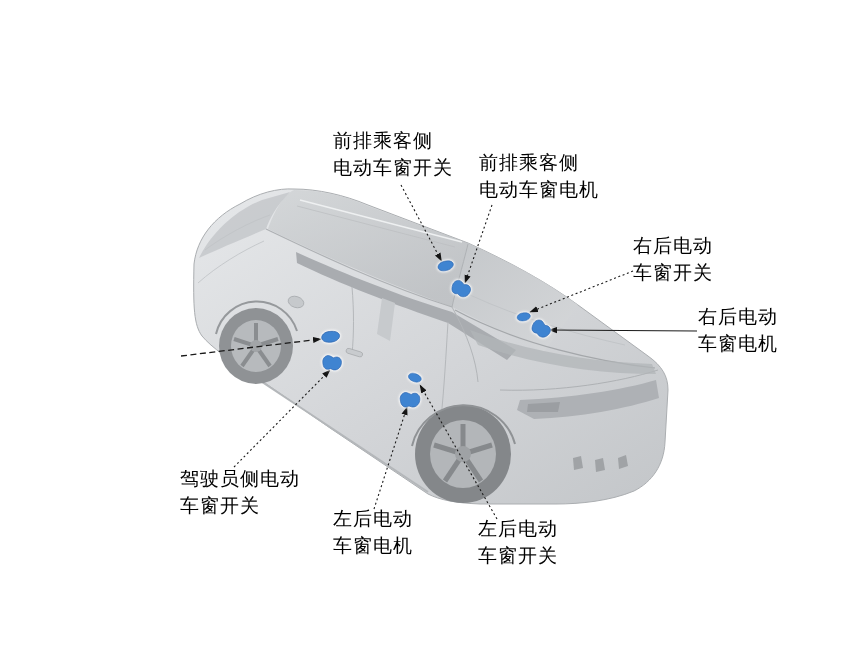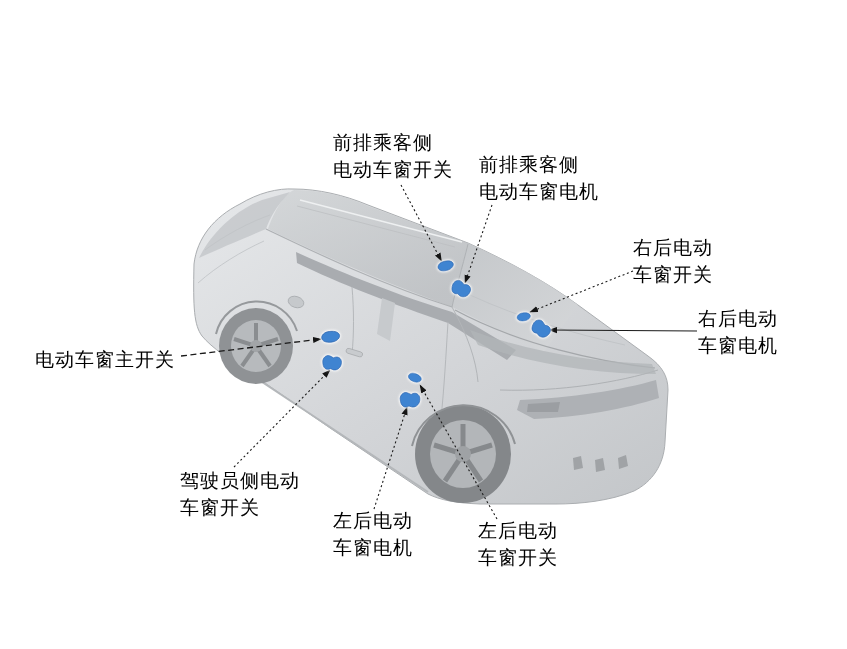--- a/index.html
+++ b/index.html
@@ -1,18 +1,18 @@
 <!DOCTYPE html>
 <html><head>
 <meta charset="utf-8">
 <style>
   html,body{margin:0;padding:0;background:#fff;}
   .stage{
     position:relative;width:847px;height:649px;background:#ffffff;overflow:hidden;
-    font-family:Liberation Sans, sans-serif;
+    font-family:Liberation Mono, monospace;
   }
   .stage svg{position:absolute;left:0;top:0;}
   .callout{
     position:absolute;white-space:pre-line;color:#000;
     font-size:19px;line-height:27px;letter-spacing:1px;
   }
   .co-front-passenger-switch{left:333px;top:129px;}
   .co-front-passenger-motor {left:479px;top:151px;}
   .co-right-rear-switch     {left:633px;top:234px;}
   .co-right-rear-motor      {left:698px;top:305px;}
@@ -168,21 +168,20 @@
   </svg>
 
   <div class="callout co-front-passenger-switch">前排乘客侧
 电动车窗开关</div>
   <div class="callout co-front-passenger-motor">前排乘客侧
 电动车窗电机</div>
   <div class="callout co-right-rear-switch">右后电动
 车窗开关</div>
   <div class="callout co-right-rear-motor">右后电动
 车窗电机</div>
-  <div class="callout co-master-switch">电动车窗主开关</div>
   <div class="callout co-driver-motor">驾驶员侧电动
 车窗开关</div>
   <div class="callout co-left-rear-motor">左后电动
 车窗电机</div>
   <div class="callout co-left-rear-switch">左后电动
 车窗开关</div>
 
 </div>
 
 </body></html>

